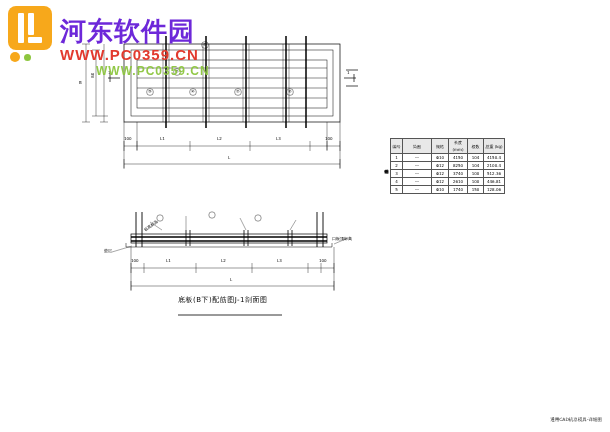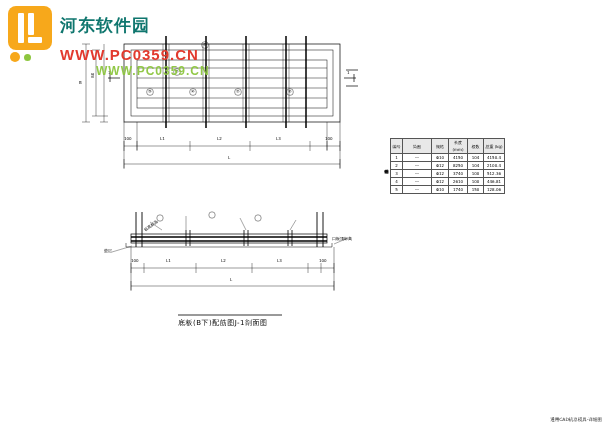--- a/index.html
+++ b/index.html
@@ -31,21 +31,21 @@
     position:absolute;left:2px;top:46px;width:10px;height:10px;border-radius:50%;
     background:#f7a81b;
   }
   .logo-dot2{
     position:absolute;left:16px;top:48px;width:7px;height:7px;border-radius:50%;
     background:#8dc63f;
   }
   .logo-text{
     position:absolute;left:52px;top:8px;
     font-family:"DejaVu Sans", sans-serif;
-    font-size:17px;font-weight:bold;color:#0f766e;letter-spacing:1px;
+    font-size:26px;font-weight:bold;color:#6d28d9;letter-spacing:1px;
     white-space:nowrap;
   }
   .logo-url{
     position:absolute;left:52px;top:40px;
     font-family:"Liberation Sans", sans-serif;
     font-size:15px;font-weight:bold;color:#e23a2e;letter-spacing:1px;
     white-space:nowrap;
   }
   .wm-green{
     position:absolute;left:96px;top:64px;
@@ -265,21 +265,21 @@
 <div class="cap tiny" style="left:143px;top:228px;transform:rotate(-35deg);transform-origin:left top;">板底标高</div>
 <div class="cap tiny" style="left:332px;top:236px;">口板顶标高</div>
 
 <div class="cap tiny" style="left:131px;top:258px;">100</div>
 <div class="cap tiny" style="left:166px;top:258px;">L1</div>
 <div class="cap tiny" style="left:221px;top:258px;">L2</div>
 <div class="cap tiny" style="left:277px;top:258px;">L3</div>
 <div class="cap tiny" style="left:319px;top:258px;">100</div>
 <div class="cap tiny" style="left:230px;top:277px;">L</div>
 
-<div class="cap title-cap" style="left:178px;top:318px;text-align:center;">底板(B下)配筋图J-1剖面图</div>
+<div class="cap title-cap" style="left:178px;top:295px;text-align:center;">底板(B下)配筋图J-1剖面图</div>
 <div class="foot">通用CAD机器模具-详细图</div>
 
 <div style="position:absolute;left:381px;top:138px;width:8px;height:55px;
             font-family:'DejaVu Sans',sans-serif;font-size:4px;color:#000;
             writing-mode:vertical-rl;text-align:center;">钢筋明细表</div>
 
 <table id="bar-table">
   <thead>
     <tr>
       <td class="vcol">编号</td>

